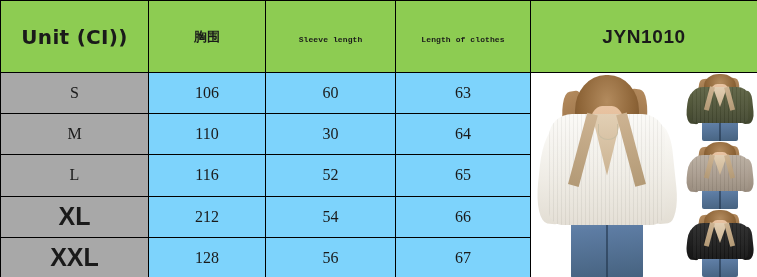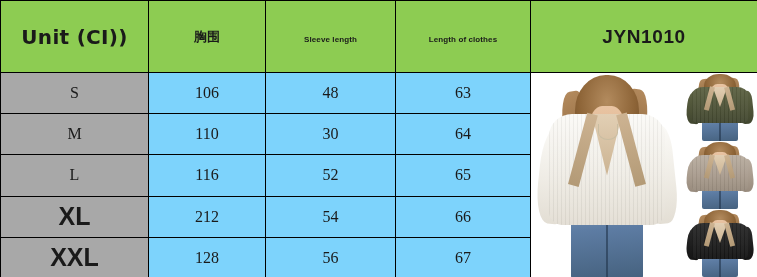--- a/index.html
+++ b/index.html
@@ -60,21 +60,21 @@
   .hdr-cn {
     font-size: 13px;
     font-weight: 700;
     font-family: Liberation Serif, serif;
   }
   .hdr-small {
     font-size: 8px;
     font-weight: 700;
     letter-spacing: .1px;
     transform: scaleX(0.82);
-    font-family: Liberation Sans, sans-serif;
+    font-family: Liberation Mono, monospace;
   }
   .hdr-code {
     font-size: 19px;
     font-weight: 700;
     letter-spacing: .6px;
     font-family: "Liberation Sans", sans-serif;
   }
 
   
   .drow { height: 41px; }
@@ -308,21 +308,21 @@
         </td>
         <td>
           <span class="hdr-small">Length of clothes</span>
         </td>
         <td class="hdr-code">JYN1010</td>
       </tr>
 
       <tr class="drow">
         <td class="cell-size size-serif">S</td>
         <td class="cell-num">106</td>
-        <td class="cell-num">48</td>
+        <td class="cell-num">60</td>
         <td class="cell-num">63</td>
 
         <td class="cell-media" rowspan="5">
           <div class="media-wrap">
 
             <div class="photo-main">
               <div class="fig cw-white">
                 <div class="bg"></div>
                 <div class="jeans"></div>
                 <div class="hair-l"></div>

